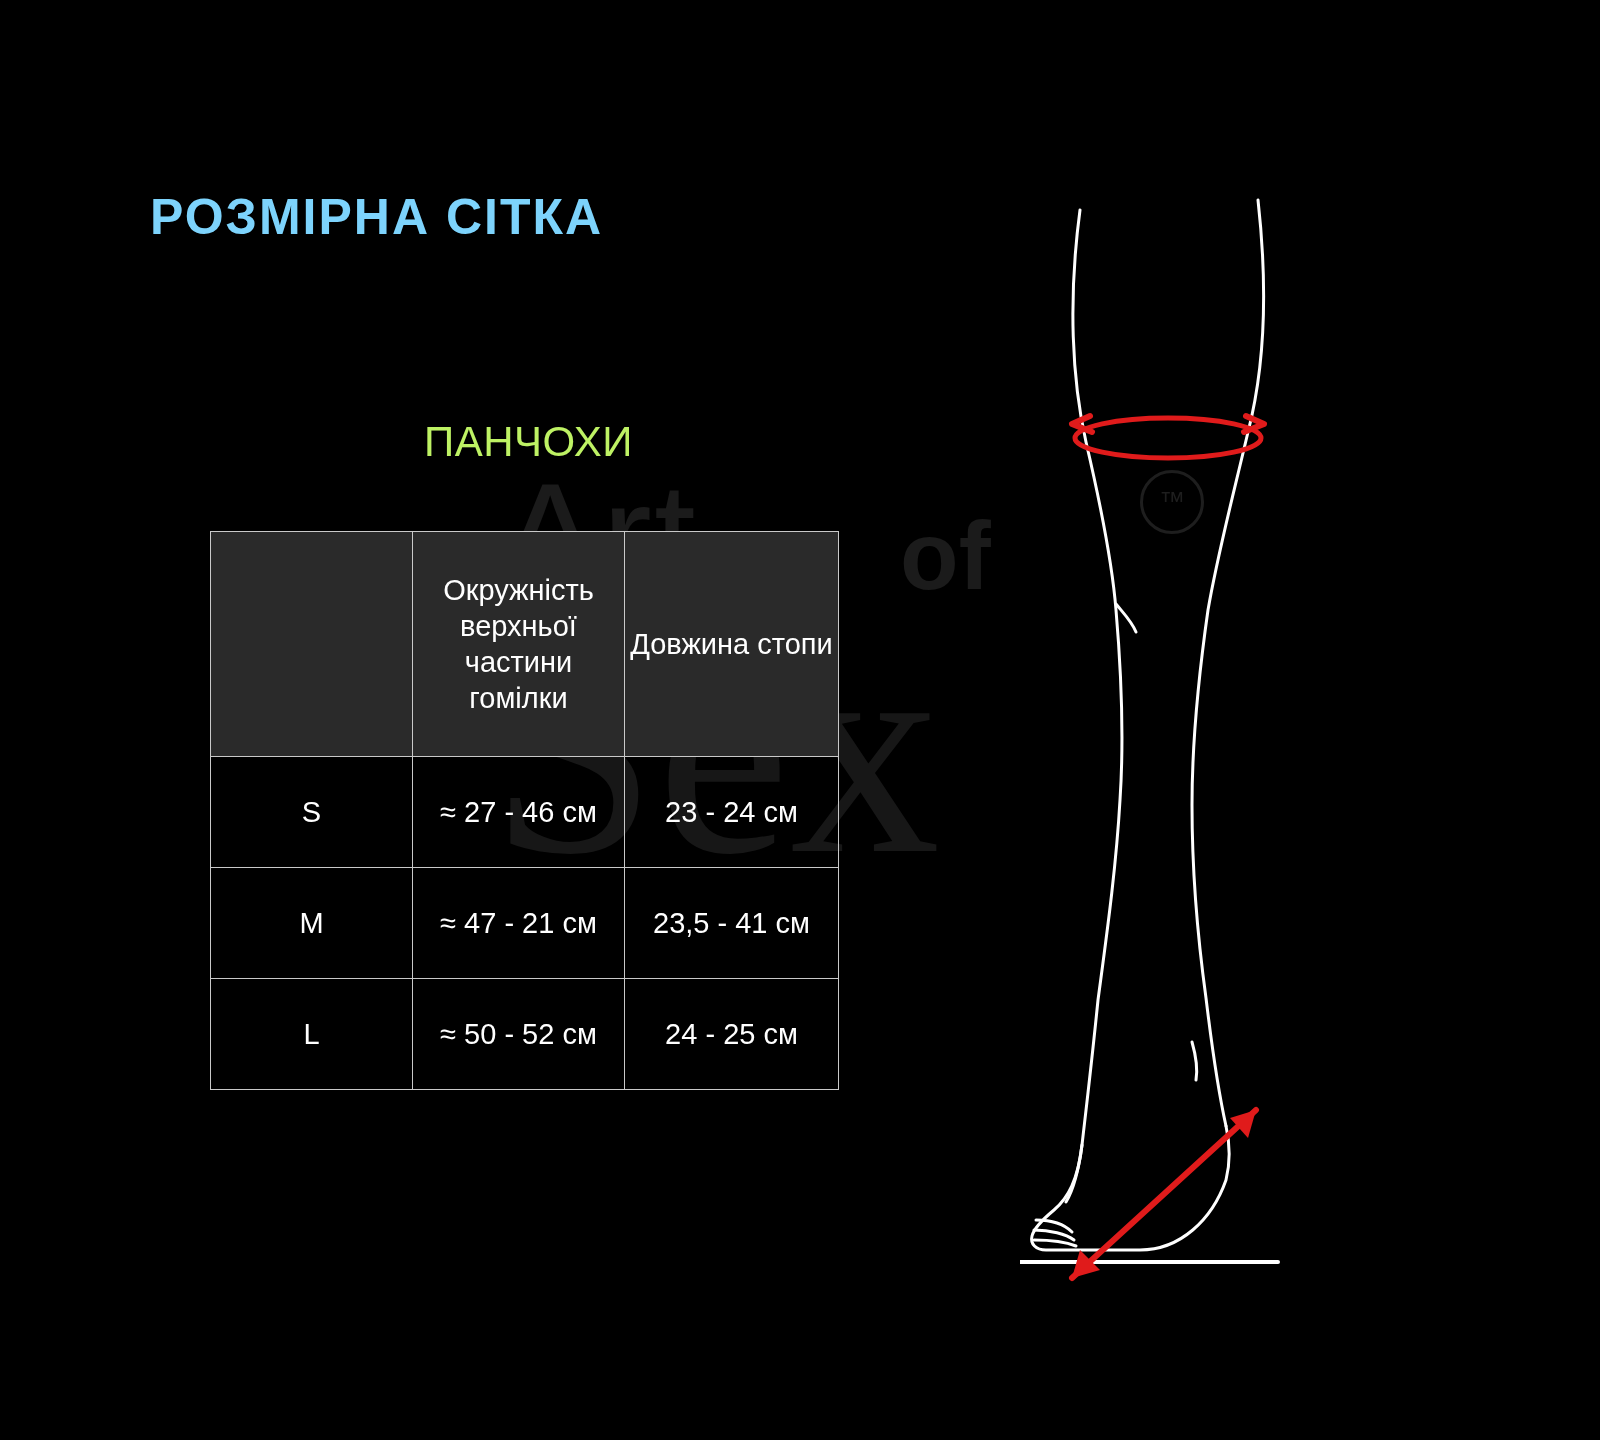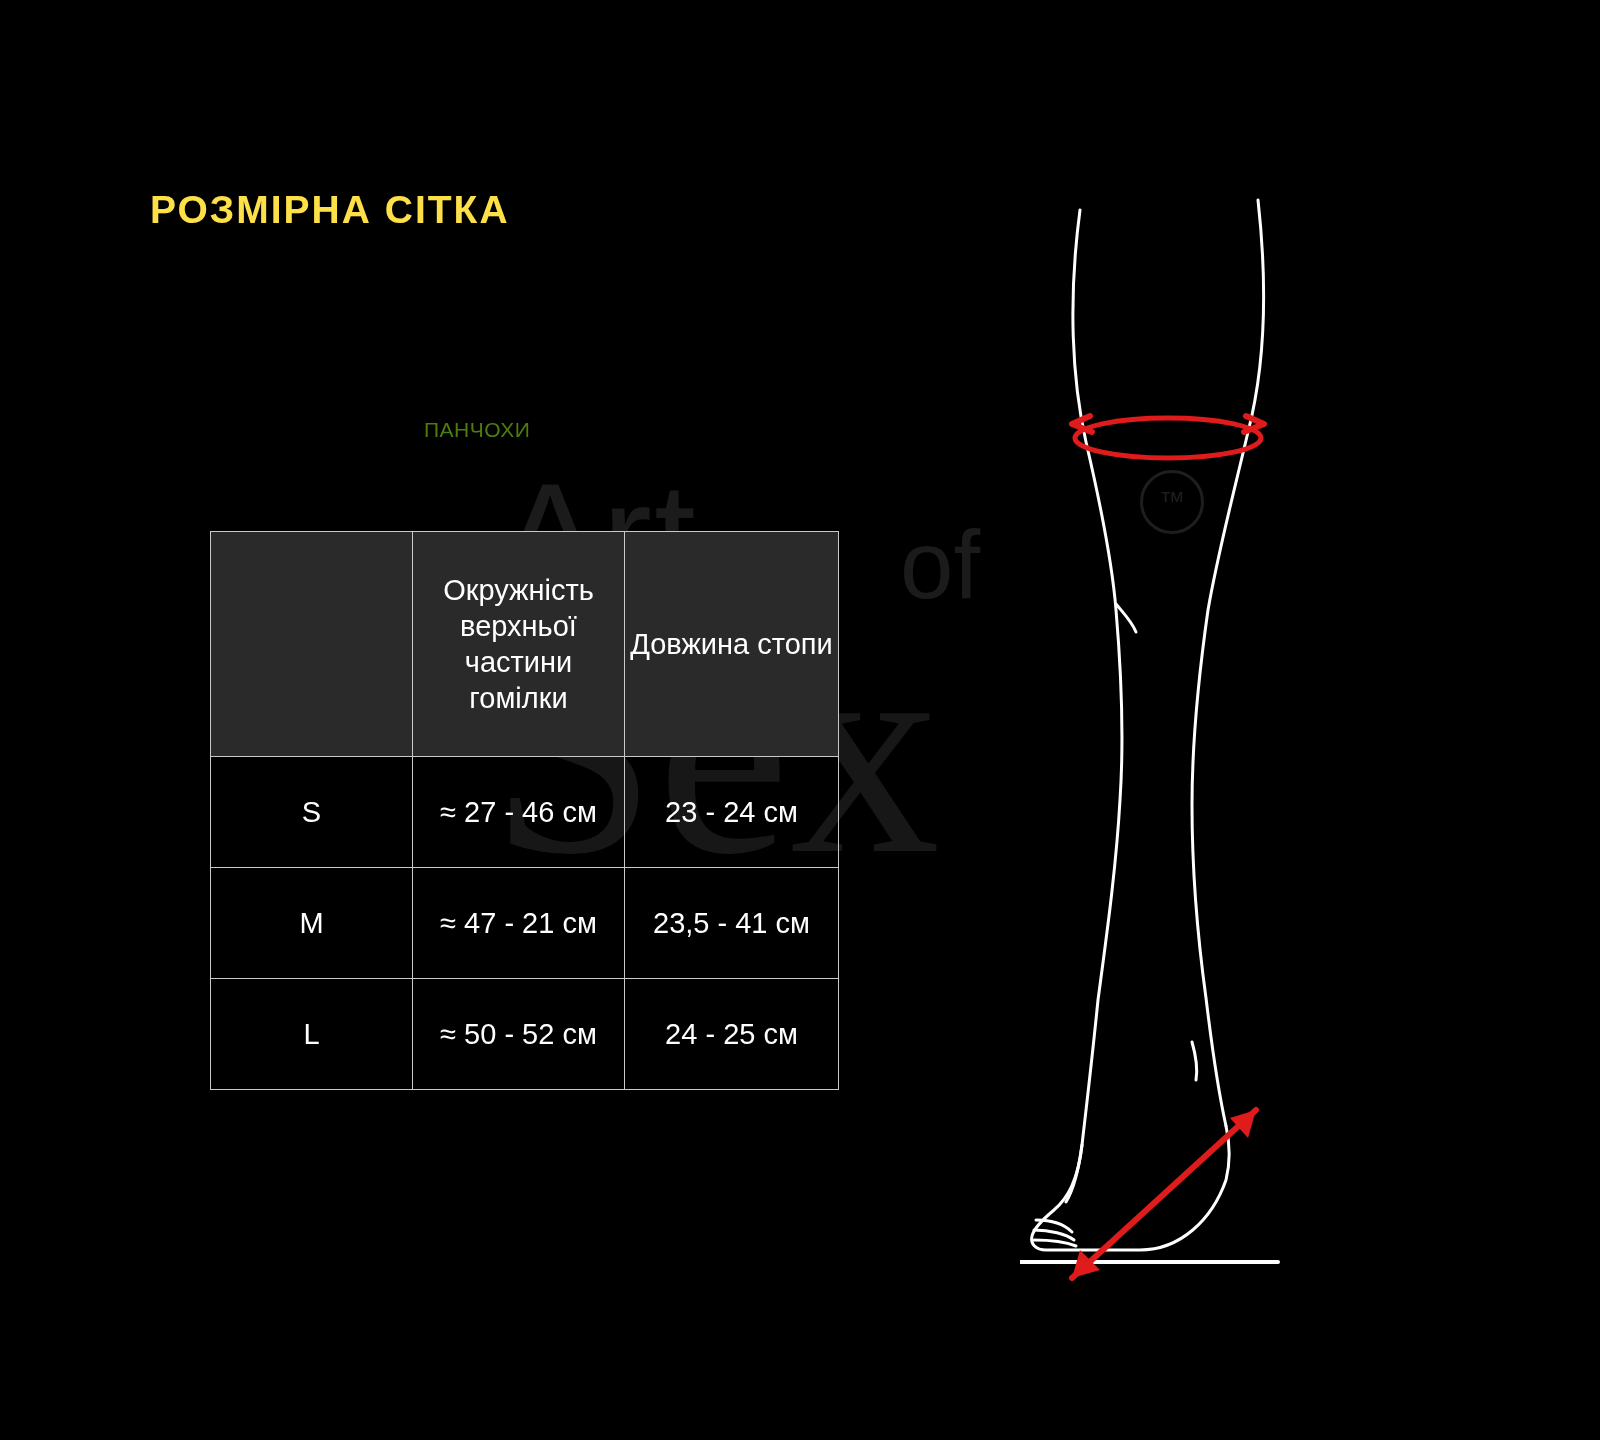--- a/index.html
+++ b/index.html
@@ -31,24 +31,25 @@
     top: 20px;
     font-size: 150px;
     font-weight: 400;
     color: #1b1b1b;
     letter-spacing: 2px;
     font-family: "Liberation Sans", sans-serif;
   }
   .wm-of {
     position: absolute;
     left: 420px;
-    top: 80px;
+    top: 71px;
     font-size: 96px;
     color: #1b1b1b;
     font-family: "Liberation Sans", sans-serif;
+    font-weight: bold;
   }
   .wm-sex {
     position: absolute;
     left: 10px;
     top: 170px;
     font-size: 300px;
     line-height: 300px;
     color: #171717;
     font-family: Liberation Serif, serif;
   }
@@ -64,33 +65,33 @@
     font-size: 26px;
     text-align: center;
     line-height: 56px;
   }
 
   
   .page-title {
     position: absolute;
     left: 150px;
     top: 188px;
-    font-size: 39px;
+    font-size: 50px;
     font-weight: bold;
     letter-spacing: 2px;
-    color: #fde047;
+    color: #7dd3fc;
   }
 
   
   .table-caption {
     position: absolute;
     left: 424px;
     top: 418px;
-    font-size: 21px;
-    color: #4d7c0f;
+    font-size: 42px;
+    color: #bef264;
     letter-spacing: 0.5px;
   }
 
   table.size-table {
     position: absolute;
     left: 210px;
     top: 487px;
     width: 628px;
     border-collapse: collapse;
     table-layout: fixed;

